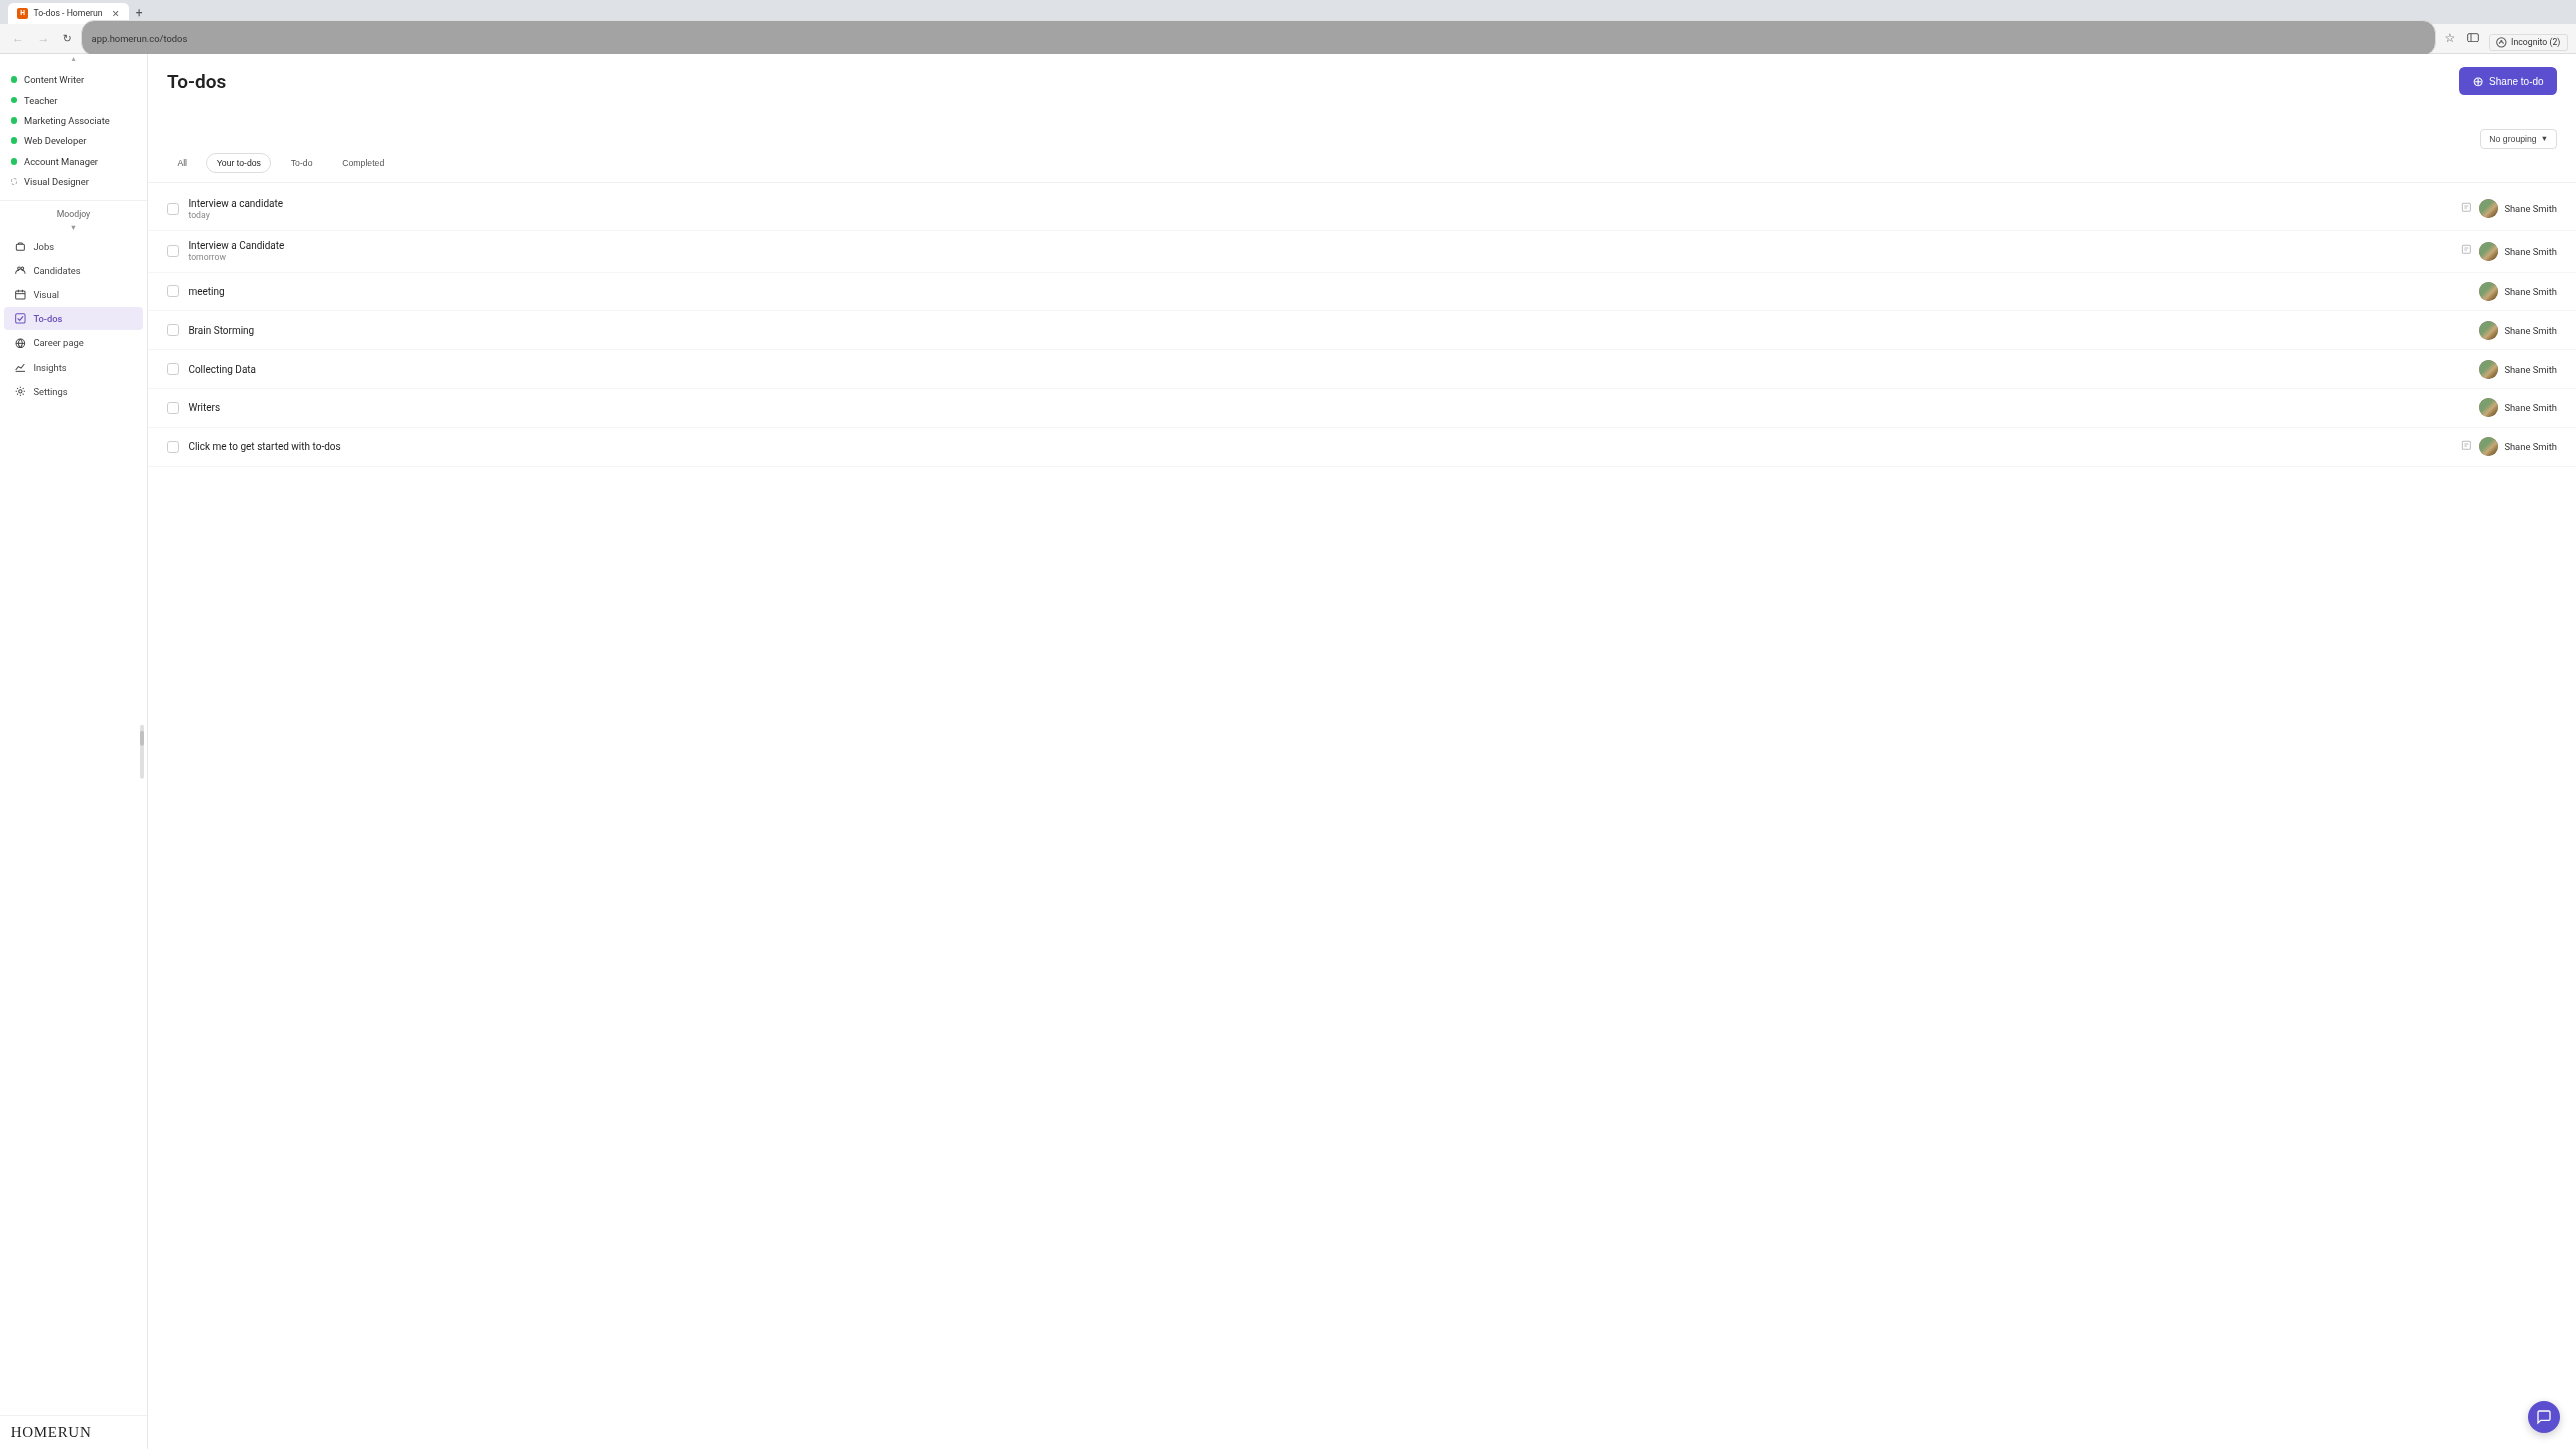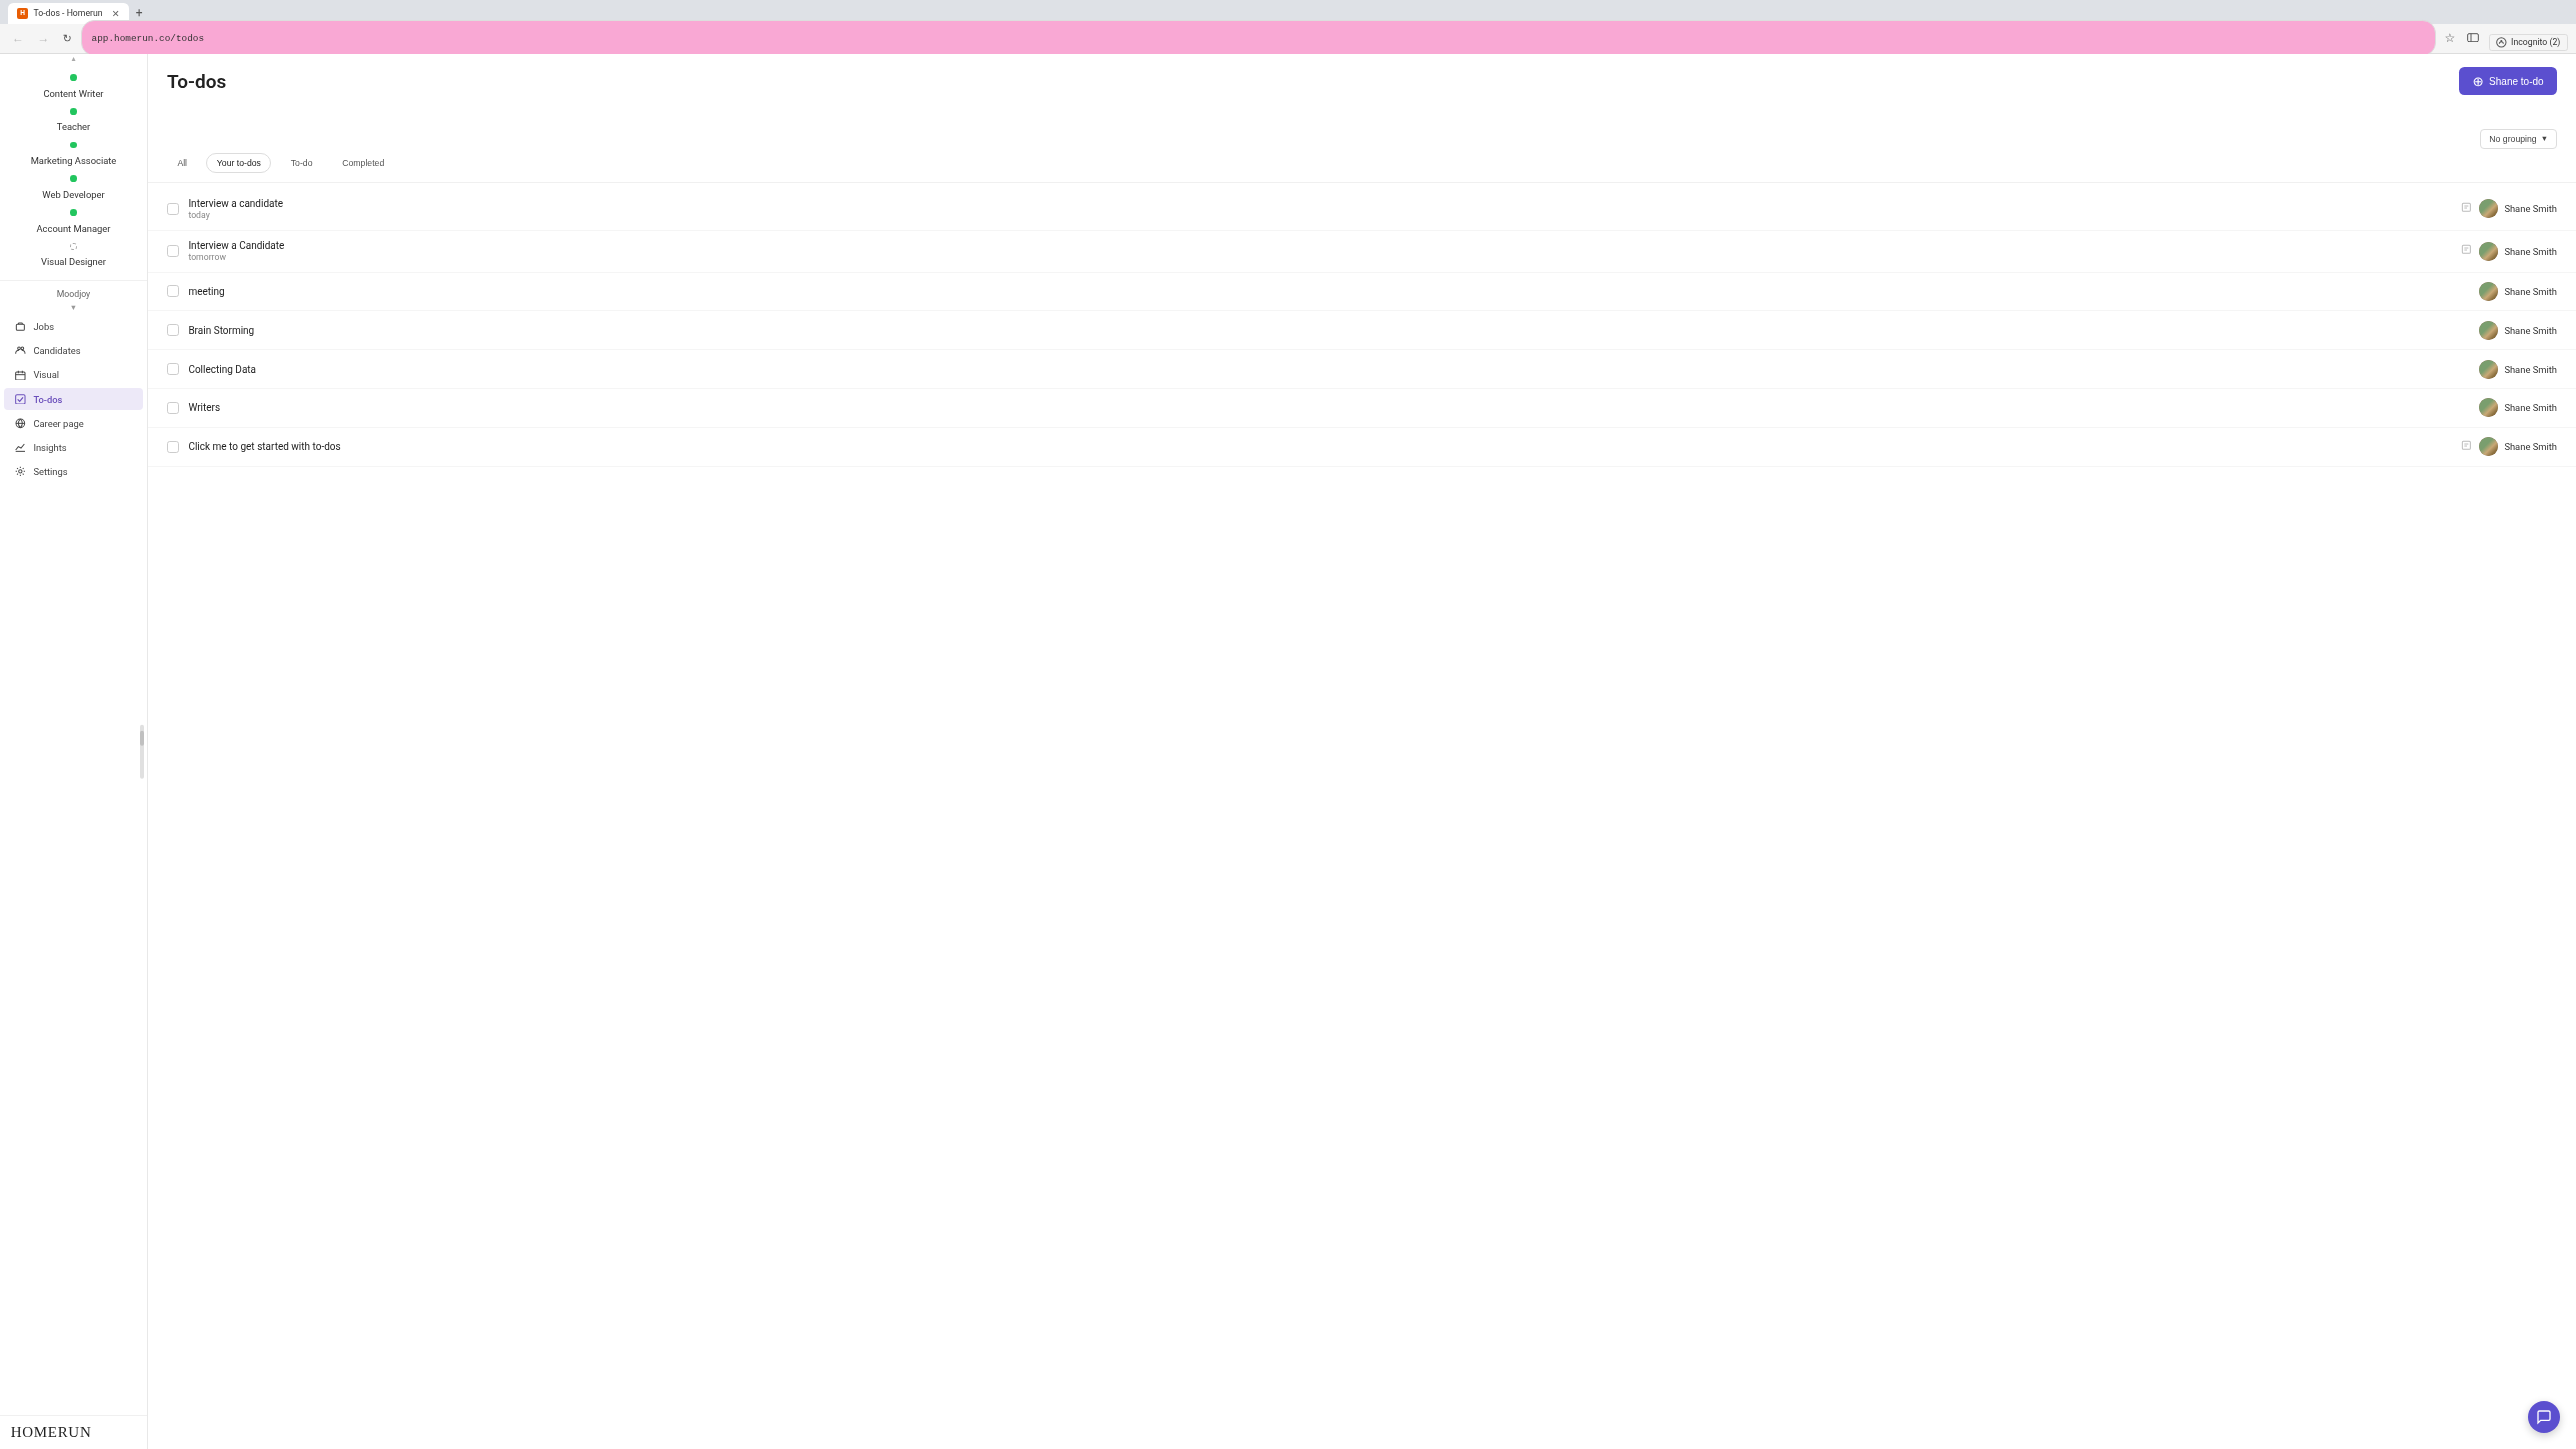--- a/index.html
+++ b/index.html
@@ -10,32 +10,32 @@
     .tab-bar { display: flex; align-items: flex-end; padding: 0 8px; height: 24px; background: #dee1e6; }
     .tab { display: flex; align-items: center; gap: 5.4px; background: #fff; border-radius: 5.4px 5.4px 0 0; padding: 0 9.4px; height: 21.5px; font-size: 8.7px; color: #333; min-width: 121px; }
     .tab .tab-icon { width: 10.7px; height: 10.7px; background: #e85d04; border-radius: 2px; display: flex; align-items: center; justify-content: center; color: white; font-size: 6.7px; font-weight: bold; flex-shrink: 0; }
     .tab .tab-label { flex: 1; font-size: 8.7px; }
     .tab .tab-close { cursor: pointer; color: #666; font-size: 9.4px; }
     .tab-new { background: transparent; padding: 0 6.7px; cursor: pointer; font-size: 12px; color: #555; display: flex; align-items: center; height: 21.5px; }
     .nav-bar { background: #f5f5f5; display: flex; align-items: center; padding: 2.7px 8px; height: 29.5px; gap: 5.4px; border-bottom: 0.7px solid #ddd; }
     .nav-arrow { background: none; border: none; font-size: 12px; color: #555; cursor: pointer; padding: 2.7px 4px; border-radius: 2.7px; }
     .nav-arrow:disabled { color: #bbb; cursor: default; }
     .nav-refresh { background: none; border: none; font-size: 10.7px; color: #555; cursor: pointer; padding: 2.7px 4px; border-radius: 2.7px; }
-    .address-bar { flex: 1; background: #f9a8d4; border: 0.7px solid #ddd; border-radius: 13.4px; padding: 2.7px 9.4px; font-size: 9.4px; color: #333; height: 36px; display: flex; align-items: center; font-family: Liberation Mono, monospace; }
+    .address-bar { flex: 1; background: #a3a3a3; border: 0.7px solid #ddd; border-radius: 13.4px; padding: 2.7px 9.4px; font-size: 9.4px; color: #333; height: 36px; display: flex; align-items: center; }
     .nav-actions { display: flex; align-items: center; gap: 6.7px; }
     .nav-action-btn { background: none; border: none; cursor: pointer; color: #555; font-size: 12px; padding: 2.7px; }
     .incognito-badge { background: #f5f5f5; border: 0.7px solid #ddd; border-radius: 2.7px; padding: 2px 6.7px; font-size: 8.7px; color: #333; cursor: pointer; display: flex; align-items: center; gap: 4px; margin-top: 8px; }
 
     
     .app-container { display: flex; flex: 1; overflow: hidden; background: #fff; }
 
     
     .sidebar { width: 148px; background: #fff; border-right: 0.7px solid #e8e8e8; display: flex; flex-direction: column; overflow-y: auto; flex-shrink: 0; position: relative; }
     .sidebar-section { padding: 5.4px 0; }
-    .sidebar-job-item { display: flex; align-items: center; gap: 6.7px; padding: 4.7px 10.7px; cursor: pointer; font-size: 9.4px; color: #333; flex-direction: column; }
+    .sidebar-job-item { display: flex; align-items: center; gap: 6.7px; padding: 4.7px 10.7px; cursor: pointer; font-size: 9.4px; color: #333; }
     .status-dot { width: 6.7px; height: 6.7px; border-radius: 50%; flex-shrink: 0; }
     .status-dot.green { background: #22c55e; }
     .status-dot.dashed { width: 6.7px; height: 6.7px; border-radius: 50%; border: 1.3px dashed #aaa; flex-shrink: 0; background: transparent; }
     .sidebar-divider { height: 0.7px; background: #f0f0f0; margin: 2.7px 0; }
     .sidebar-section-label { padding: 5.4px 10.7px 2.7px; font-size: 8.7px; color: #666; display: flex; align-items: center; gap: 4px; cursor: pointer; flex-direction: column; }
     .sidebar-nav-item { display: flex; align-items: center; gap: 6.7px; padding: 5.4px 10.7px; cursor: pointer; font-size: 9.4px; color: #444; border-radius: 4px; margin: 0.7px 4px; }
     .sidebar-nav-item.active { background: #ede9f8; color: #6b4fbb; font-weight: 500; }
     .sidebar-nav-icon { width: 12px; height: 12px; flex-shrink: 0; display: flex; align-items: center; justify-content: center; }
     .sidebar-footer { margin-top: auto; padding: 8px 10.7px; border-top: 0.7px solid #f0f0f0; }
     .homerun-logo { font-size: 15px; font-weight: 400; letter-spacing: 0.7px; color: #222; font-family: serif; }

